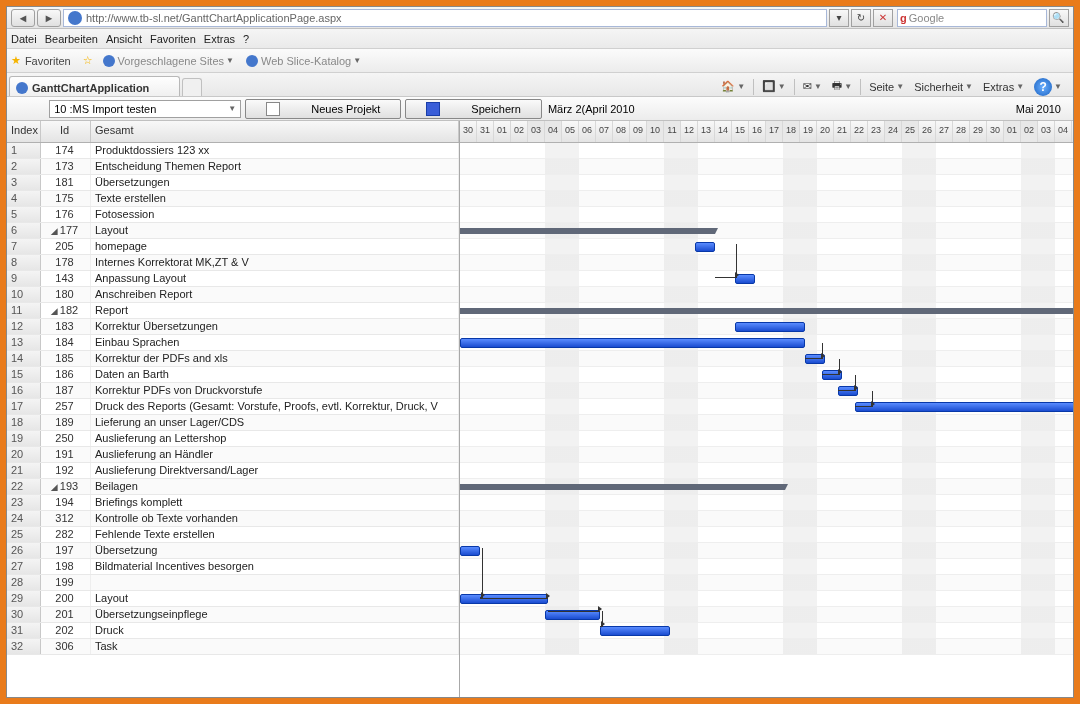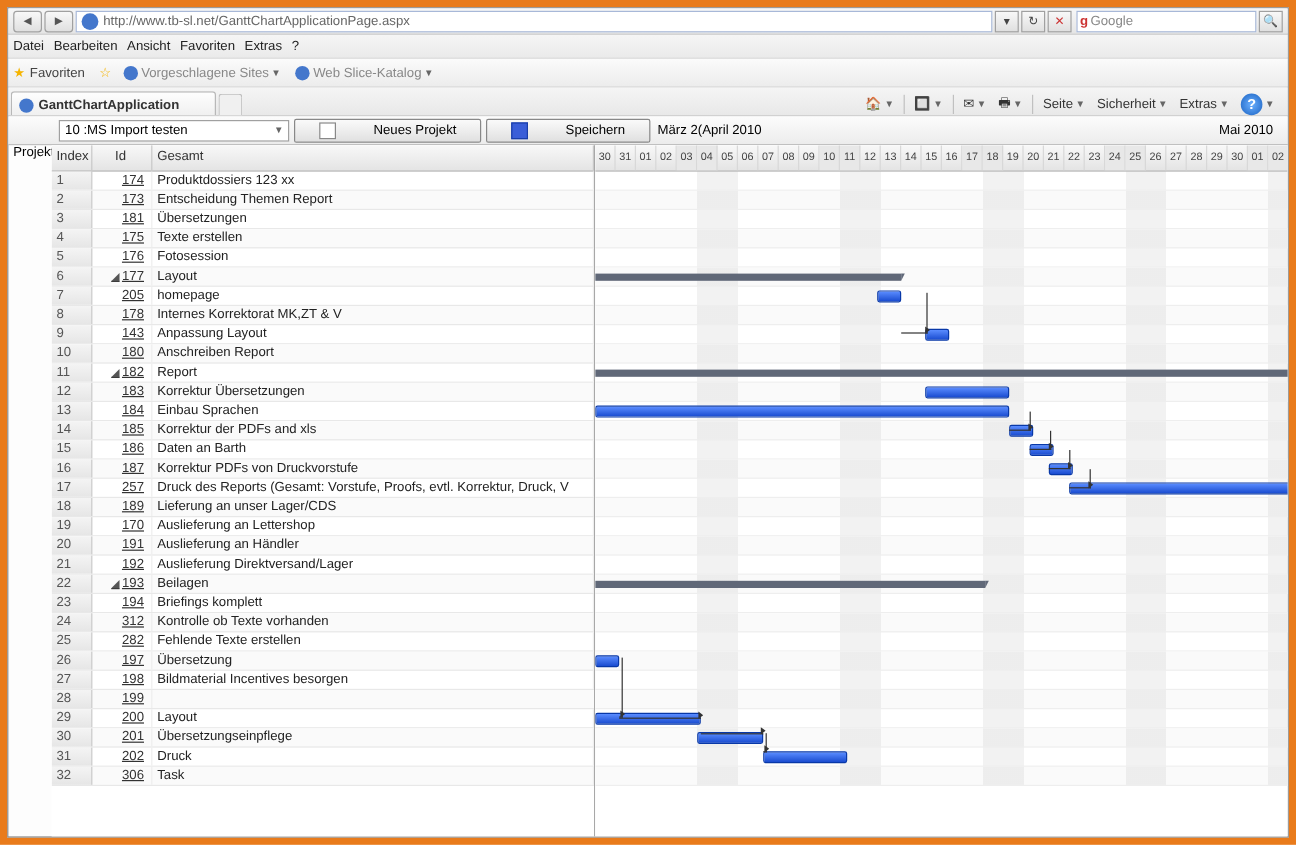--- a/index.html
+++ b/index.html
@@ -35,34 +35,34 @@
 .apptool { height: 24px; background: linear-gradient(#fcfcfc,#ececec); border-bottom: 1px solid #c0c0c0; display: flex; align-items: center; font-size: 11px; padding: 0 4px; }
 .apptool label { margin-right: 4px; margin-top: 36px; }
 .combo { width: 192px; height: 18px; border: 1px solid #a0a0a0; background: #fff; padding: 0 4px; display:flex; align-items:center; justify-content:space-between; }
 .btn { height: 20px; border: 1px solid #888; background: linear-gradient(#fafafa,#e0e0e0); padding: 0 20px; margin-left: 4px; display:flex; align-items:center; border-radius:2px;gap:28px; }
 .btn .ic { width:14px; height:14px; margin-right:3px; }
 .ic-doc { background:#fff; border:1px solid #888; }
 .ic-save { background:#3a5ed8; border:1px solid #1a3ea8; }
 .timeline-hdr { margin-left:6px; flex:1; display:flex; align-items:center; justify-content:space-between; padding-right:8px; }
 
 
-.main { display:flex; height: calc(100% - 114px); margin-left: 36px; }
+.main { display:flex; height: calc(100% - 114px); }
 .left { width: 453px; border-right: 1px solid #a8a8a8; overflow:hidden; background:#fff; }
 .right { flex:1; overflow:hidden; background:#fff; position:relative; }
 
 
 .ghdr { display:flex; height:22px; background:linear-gradient(#f8f8f8,#e4e4e4); border-bottom:1px solid #b0b0b0; font-size:11px; }
 .ghdr div { border-right:1px solid #c8c8c8; padding:3px 4px; color:#333; }
 .col-idx { width:34px; } .col-id { width:50px; text-align:center; padding-right:6px !important; } .col-bet { flex:1; }
 
 .row { display:flex; height:16px; font-size:11px; border-bottom:1px solid #e8e8e8; }
 .row:nth-child(even) { background:#fafafa; }
 .row div { border-right:1px solid #eee; padding:1px 4px; overflow:hidden; white-space:nowrap; }
 .row .col-idx { background:linear-gradient(#f4f4f4,#e6e6e6); border-right:1px solid #c8c8c8; color:#555; }
-.row .col-id { text-align:right; padding-right:6px; color:#333;text-decoration:underline; }
+.row .col-id { padding-right:6px; color:#333; }
 .row .col-bet { color:#222; text-overflow:ellipsis; }
 .collapse { font-size:9px; color:#555; margin-right:2px; }
 
 
 .thdr { height:22px; background:linear-gradient(#f8f8f8,#e4e4e4); border-bottom:1px solid #b0b0b0; display:flex; font-size:9px; overflow:hidden; }
 .day { width:17px; border-right:1px solid #d8d8d8; text-align:center; padding-top:4px; color:#444; flex-shrink:0; }
 .wknd { background:#e8e8e8; }
 
 .ganttbody { position:relative; }
 .grow { height:16px; border-bottom:1px solid #eee; position:relative; }
@@ -273,21 +273,21 @@
             <div class="col-id">257</div>
             <div class="col-bet">Druck des Reports (Gesamt: Vorstufe, Proofs, evtl. Korrektur, Druck, V</div>
           </div>
           <div class="row">
             <div class="col-idx">18</div>
             <div class="col-id">189</div>
             <div class="col-bet">Lieferung an unser Lager/CDS</div>
           </div>
           <div class="row">
             <div class="col-idx">19</div>
-            <div class="col-id">170</div>
+            <div class="col-id">250</div>
             <div class="col-bet">Auslieferung an Lettershop</div>
           </div>
           <div class="row">
             <div class="col-idx">20</div>
             <div class="col-id">191</div>
             <div class="col-bet">Auslieferung an Händler</div>
           </div>
           <div class="row">
             <div class="col-idx">21</div>
             <div class="col-id">192</div>

